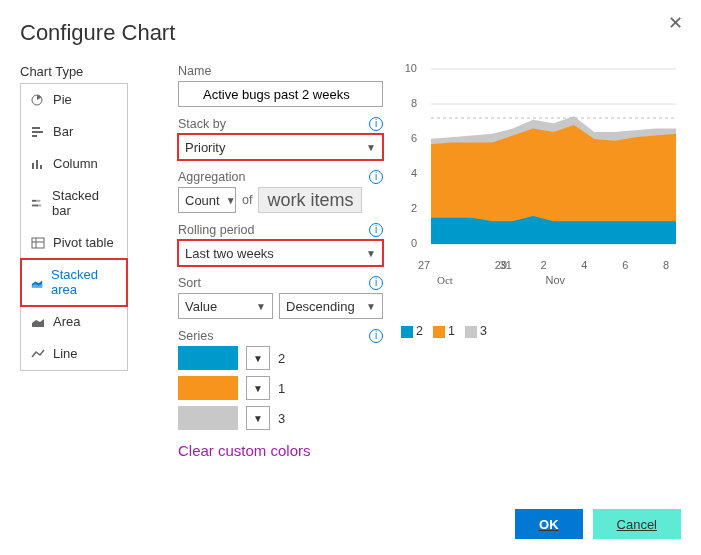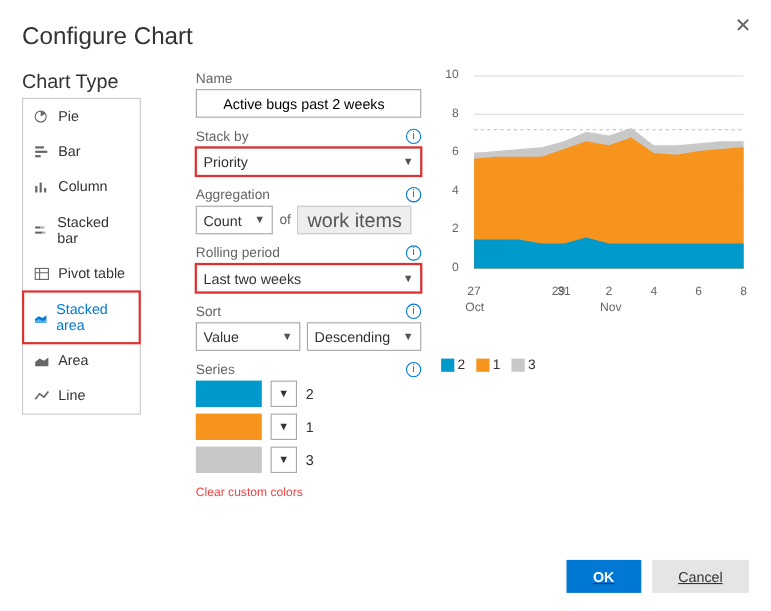--- a/index.html
+++ b/index.html
@@ -11,21 +11,21 @@
     background: #fff;
     width: 701px;
     height: 555px;
     position: relative;
     padding: 14px 20px;
   }
   .close-x { position:absolute; top:12px; right:18px; font-size:18px; color:#666; cursor:pointer; }
   h1 { font-size: 22px; font-weight: 400; margin: 6px 0 18px 0; color:#333; }
   .cols { display:flex; gap:18px; }
   .left { width:110px; }
-  .left-label { font-size:18px; margin-bottom:4px; }
+  .left-label { font-size:13px; margin-bottom:4px; }
   .chart-type-list {
     border:1px solid #c8c8c8;
     display:flex; flex-direction:column;
   }
   .ct-item {
     display:flex; align-items:center; gap:8px;
     padding:8px 10px; font-size:13px; cursor:pointer;
     border-bottom:1px solid transparent;
   }
   .ct-item .icn { width:14px; height:12px; display:inline-block; }
@@ -44,33 +44,33 @@
     padding:0 6px; font-size:13px; cursor:pointer;
   }
   .sel .chev { font-size:10px; color:#555; margin-left:6px;}
   .sel.full { width:100%; }
   .row-inline { display:flex; align-items:center; gap:6px; }
   .of-label { font-size:12.5px; color:#666; }
   .ro-badge { background:#eee; border:1px solid #ccc; height:26px; padding:0 8px; display:inline-flex; align-items:center; font-size:18px; color:#555;}
   .series-row { display:flex; align-items:center; gap:8px; margin-bottom:6px;}
   .swatch { width:60px; height:24px; }
   .chev-btn { width:24px; height:24px; border:1px solid #a6a6a6; display:inline-flex; align-items:center; justify-content:center; font-size:10px; cursor:pointer;}
-  .link { color:#ef4444; cursor:pointer; font-size:11px; margin-top:6px; display:inline-block;}
+  .link { color:#a21caf; cursor:pointer; font-size:15px; margin-top:6px; display:inline-block;}
   .right { flex:1; }
   .chart-wrap { position:relative; width:280px; height:220px; }
   .chart-svg { position:absolute; left:20px; top:0; width:260px; height:190px; }
   .ylab { position:absolute; left:0; font-size:11px; color:#666; text-align:right; width:16px;}
-  .xlab { position:absolute; top:195px; font-size:11px; color:#666; text-align:center; width:26px; }
+  .xlab { position:absolute; top:195px; font-size:11px; color:#666; width:26px; }
   .xlab2 { position:absolute; top:210px; font-size:11px; color:#666; }
   .legend { display:flex; gap:10px; margin-top:40px; font-size:12.5px; }
   .lg-sw { width:12px; height:12px; display:inline-block; margin-right:3px; vertical-align:middle;}
   .footer { position:absolute; bottom:16px; right:20px; display:flex; gap:10px;text-decoration:underline; }
   .btn { height:30px; padding:0 24px; font-size:13px; border:none; cursor:pointer; display:inline-flex; align-items:center; justify-content:center;}
   .btn-primary { background:#0078d4; color:#fff; font-weight:600; }
-  .btn-secondary { background:#e5e5e5; color:#333; }
+  .btn-secondary { background:#5eead4; color:#333; }
 </style>
 </head>
 <body>
 
 <div class="close-x">✕</div>
 <h1>Configure Chart</h1>
 
 <div class="cols">
 
   <div class="left">
@@ -151,21 +151,21 @@
     <div class="sel full hl">
         <span>Priority</span>
         <span class="chev">▼</span>
       </div>
 
     <div class="form-label">
         <span>Aggregation</span>
         <span class="info">i</span>
       </div>
     <div class="row-inline">
-      <div class="sel" style="width:70px">
+      <div class="sel" style="width:58px">
           <span>Count</span>
           <span class="chev">▼</span>
         </div>
       <span class="of-label">of</span>
       <span class="ro-badge">work items</span>
     </div>
 
     <div class="form-label">
         <span>Rolling period</span>
         <span class="info">i</span>
@@ -237,21 +237,21 @@
           <line x1="10" x2="255" y1="54" y2="54" stroke="#bbb" stroke-dasharray="3 3"></line>
         </svg>
       <div id="xlabs">
           <div class="xlab" style="left: 17px;">27</div>
           <div class="xlab" style="left: 57.8333px; margin-left: 36px;">29</div>
           <div class="xlab" style="left: 98.6667px;">31</div>
           <div class="xlab" style="left: 139.5px;">2</div>
           <div class="xlab" style="left: 180.333px;">4</div>
           <div class="xlab" style="left: 221.167px;">6</div>
           <div class="xlab" style="left: 262px;">8</div>
-          <div class="xlab2" style="left: 22px;">Oct</div>
+          <div class="xlab2" style="left: 36px; font-family: Liberation Serif, serif;">Oct</div>
           <div class="xlab2" style="left: 144.5px;">Nov</div>
         </div>
     </div>
     <div class="legend" id="legend">
         <span><span class="lg-sw" style="background:#0099cc"></span>2</span>
         <span><span class="lg-sw" style="background:#f7941d"></span>1</span>
         <span><span class="lg-sw" style="background:#c8c8c8"></span>3</span>
       </div>
   </div>
 </div>

